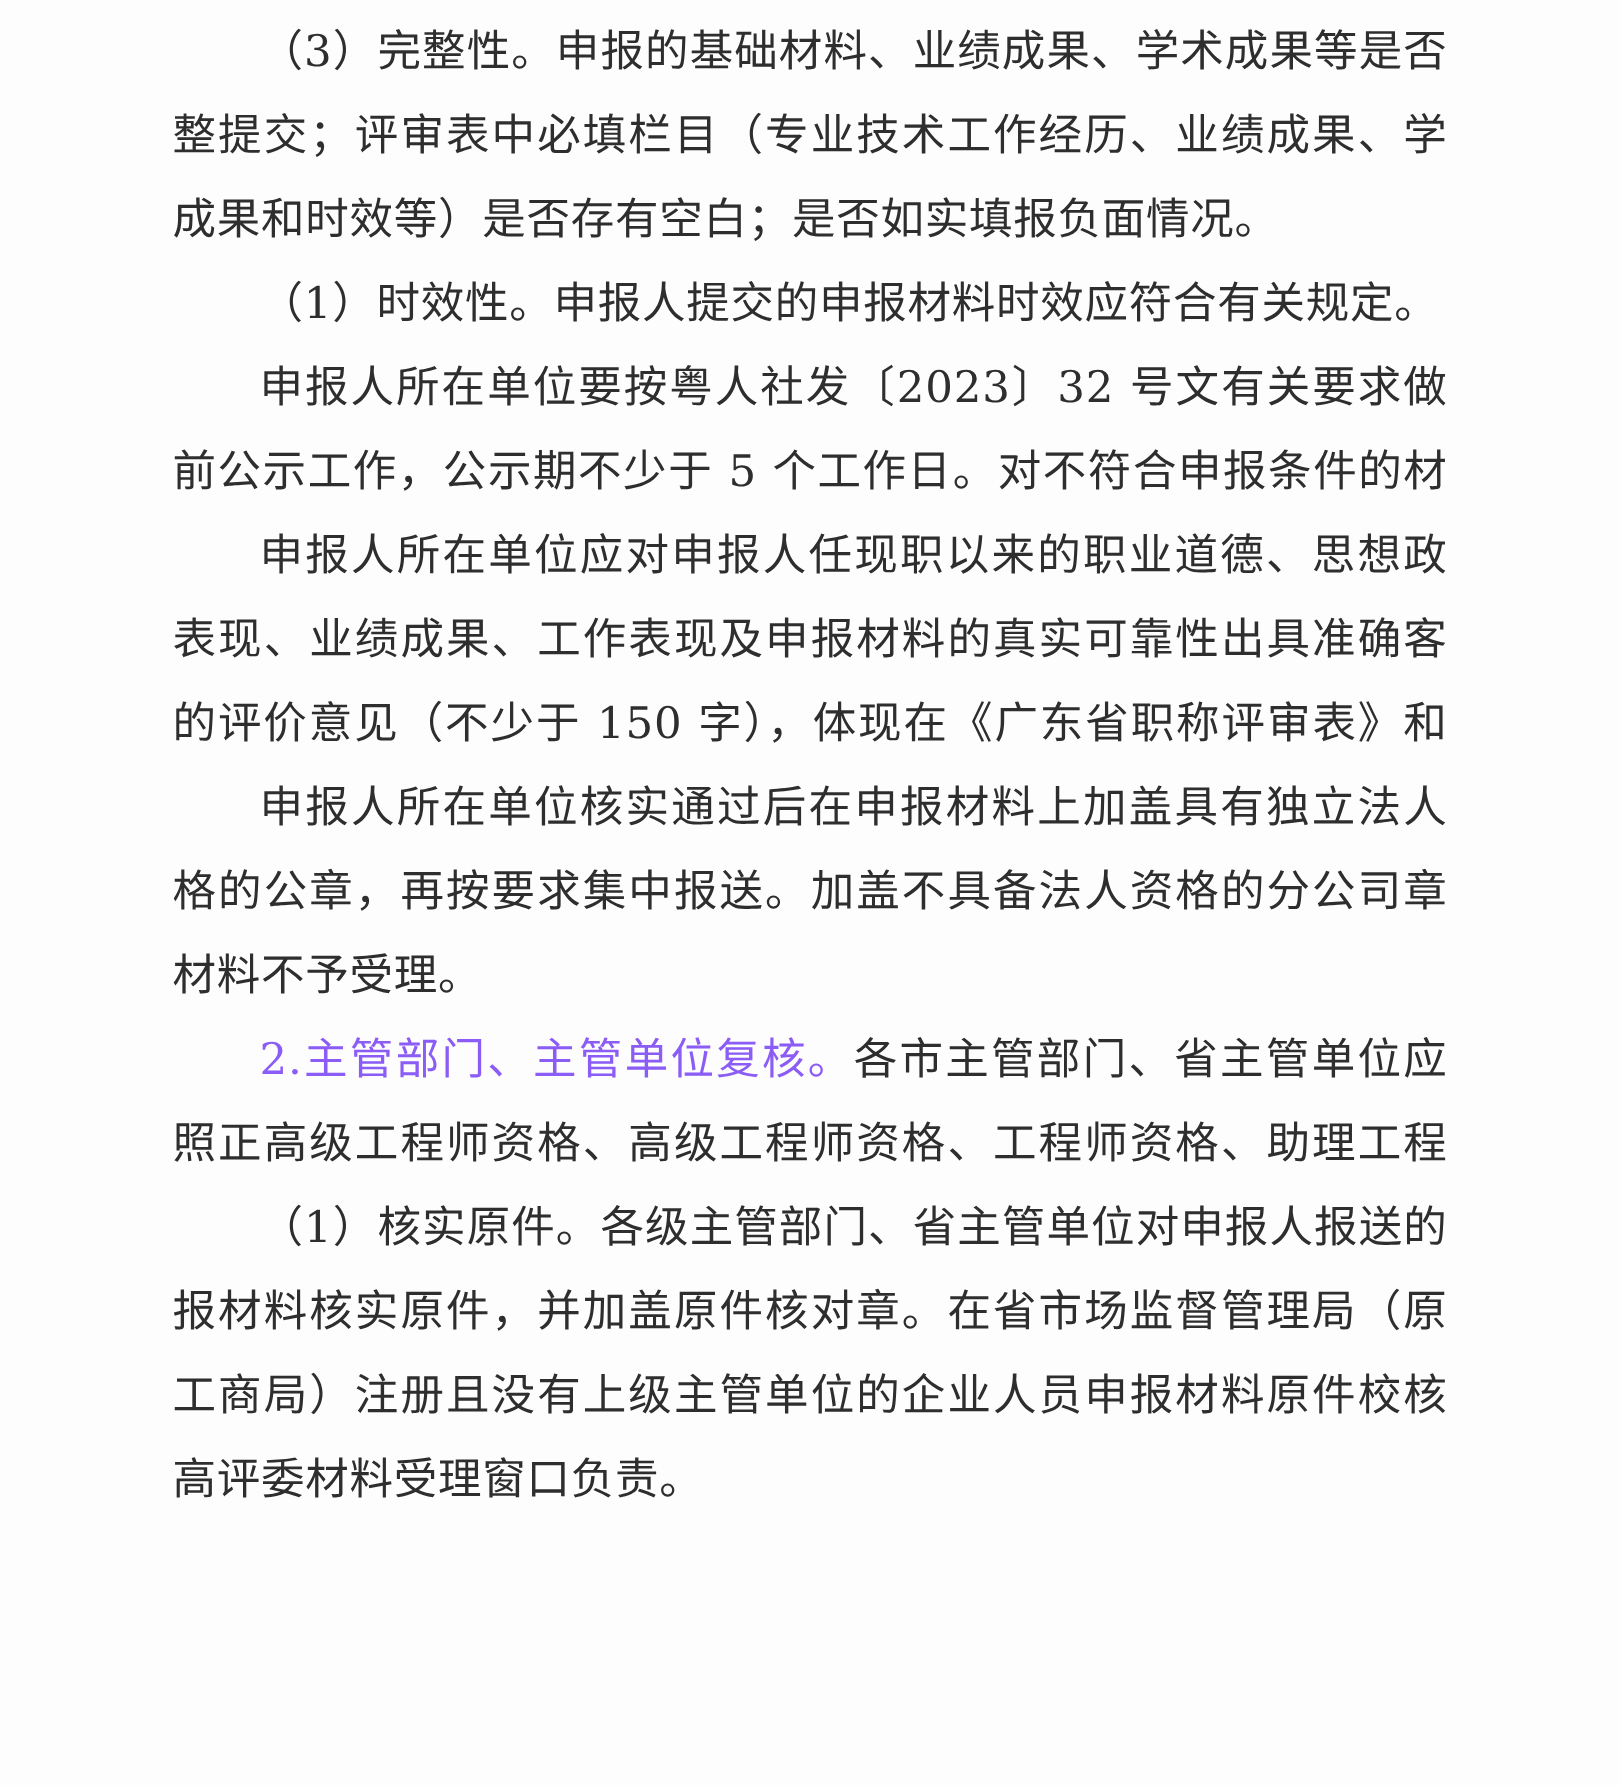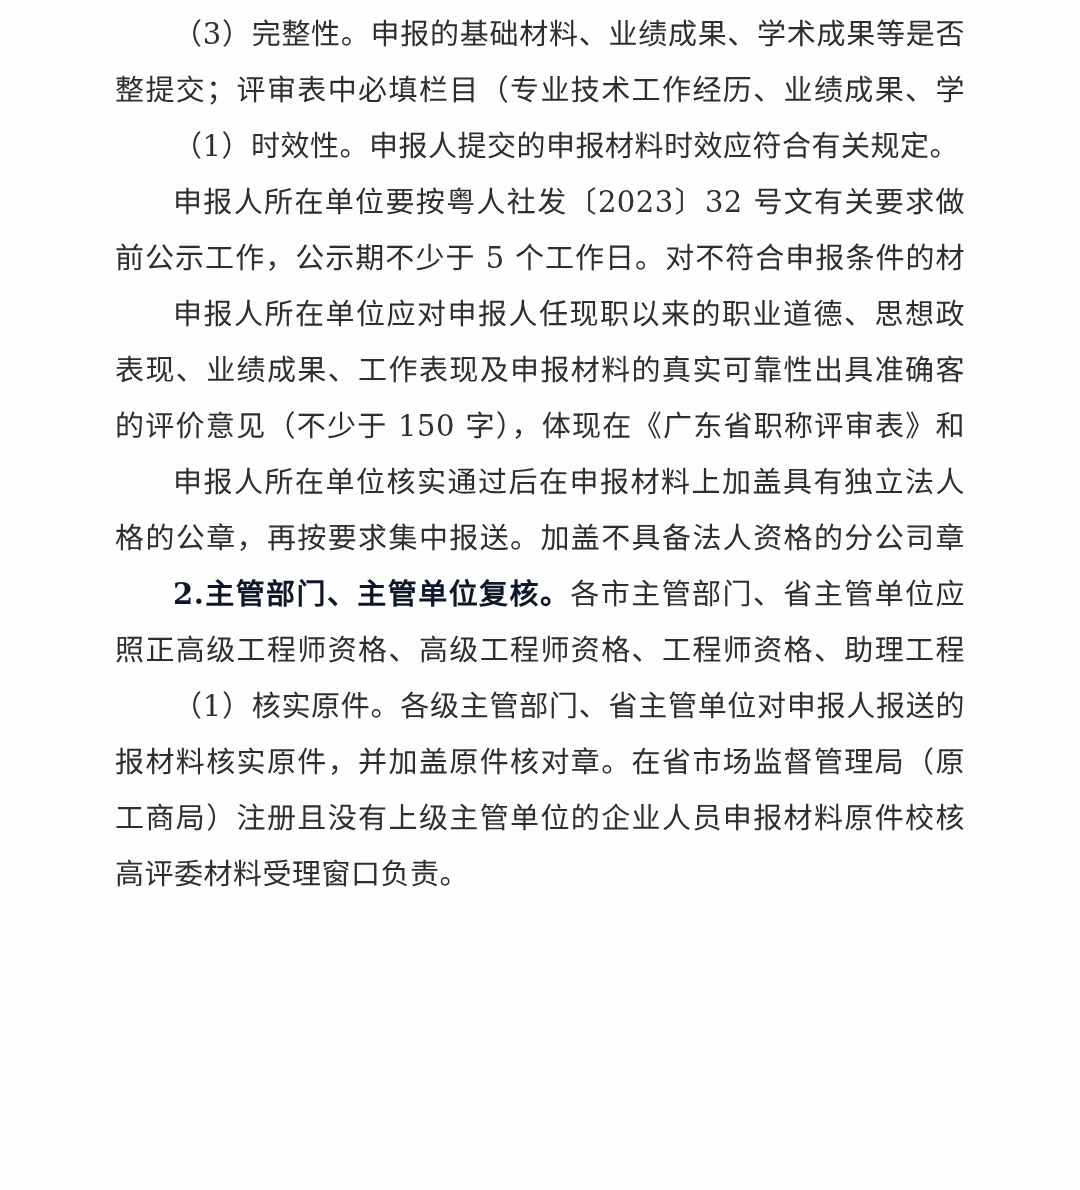--- a/index.html
+++ b/index.html
@@ -33,44 +33,46 @@
     letter-spacing: 0.5px;
   }
   .line.indent {
     text-indent: 58px;
   }
   .line.end {
     text-align: left;
     text-align-last: left;
   }
   .b {
-    font-weight: bold;
-    color: #0f172a;
+    font-weight: normal;
+    color: #8b5cf6;
   }
 </style>
 </head>
 <body>
 
 <div class="page">
   <div class="textblock">
 
     <div class="line indent">（3）完整性。申报的基础材料、业绩成果、学术成果等是否完</div>
     <div class="line">整提交；评审表中必填栏目（专业技术工作经历、业绩成果、学术</div>
+    <div class="line end">成果和时效等）是否存有空白；是否如实填报负面情况。</div>
 
     <div class="line indent end">（1）时效性。申报人提交的申报材料时效应符合有关规定。</div>
 
     <div class="line indent">申报人所在单位要按粤人社发〔2023〕32 号文有关要求做好评</div>
     <div class="line">前公示工作，公示期不少于 5 个工作日。对不符合申报条件的材料，</div>
 
     <div class="line indent">申报人所在单位应对申报人任现职以来的职业道德、思想政治</div>
     <div class="line">表现、业绩成果、工作表现及申报材料的真实可靠性出具准确客观</div>
     <div class="line">的评价意见（不少于 150 字），体现在《广东省职称评审表》和《()</div>
 
     <div class="line indent">申报人所在单位核实通过后在申报材料上加盖具有独立法人资</div>
     <div class="line">格的公章，再按要求集中报送。加盖不具备法人资格的分公司章的</div>
+    <div class="line end">材料不予受理。</div>
 
     <div class="line indent">
       <span class="b">2.主管部门、主管单位复核。</span><span>各市主管部门、省主管单位应按</span>
     </div>
     <div class="line">照正高级工程师资格、高级工程师资格、工程师资格、助理工程师</div>
 
     <div class="line indent">（1）核实原件。各级主管部门、省主管单位对申报人报送的申</div>
     <div class="line">报材料核实原件，并加盖原件核对章。在省市场监督管理局（原省</div>
     <div class="line">工商局）注册且没有上级主管单位的企业人员申报材料原件校核由</div>
     <div class="line end">高评委材料受理窗口负责。</div>

